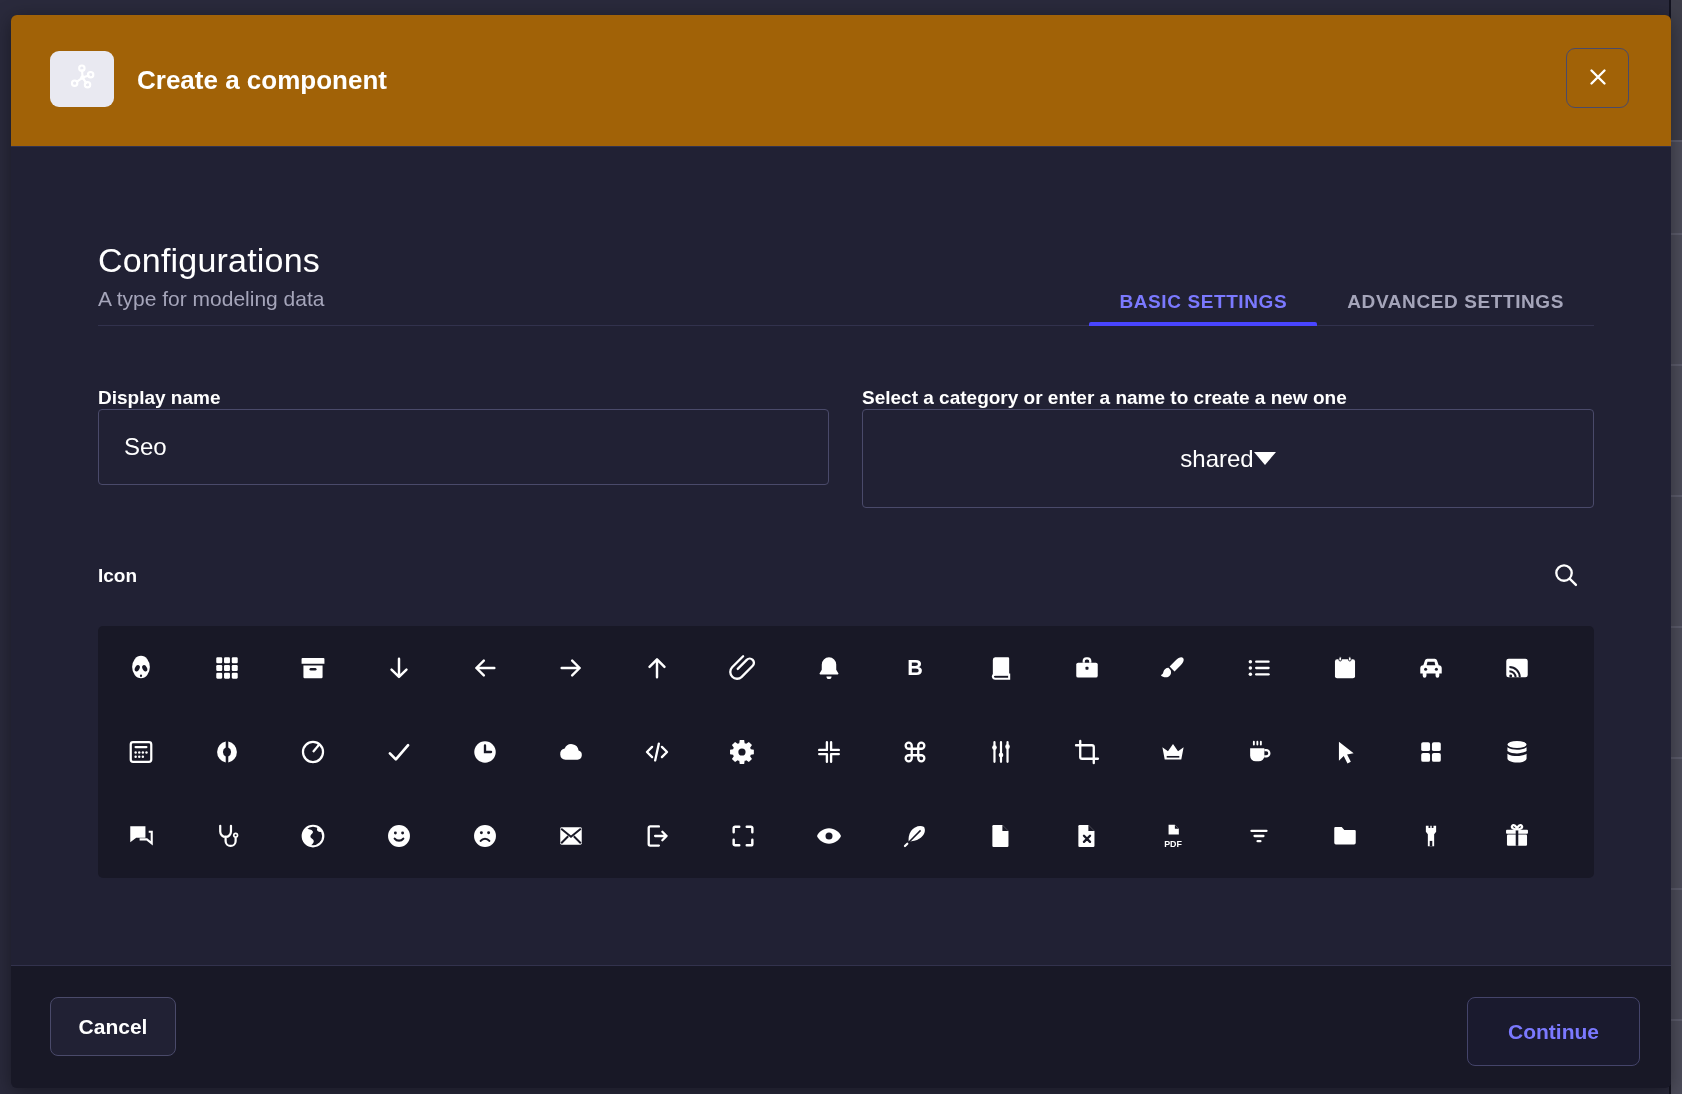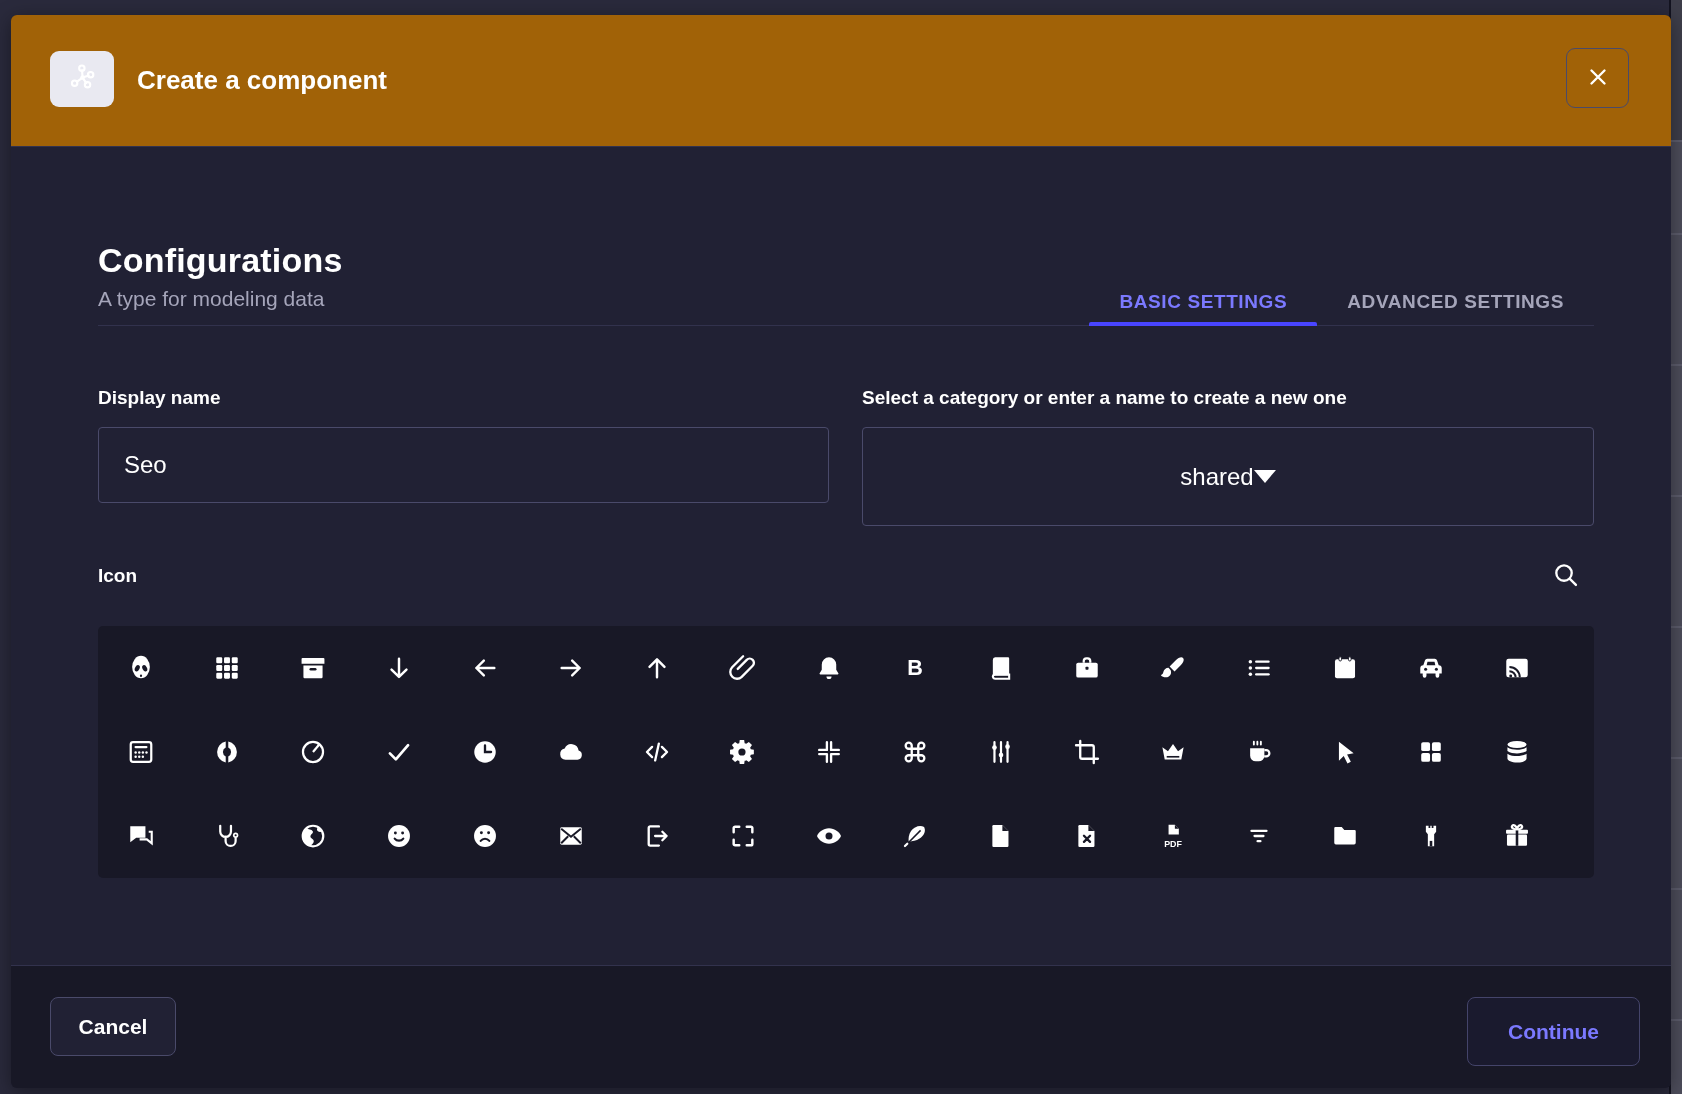--- a/index.html
+++ b/index.html
@@ -22,33 +22,33 @@
   .badge{position:absolute;left:39px;top:36px;width:64px;height:56px;
     background:#e9e9f1;border-radius:9px;display:flex;align-items:center;justify-content:center}
   .m-title{position:absolute;left:126px;top:0;height:131px;display:flex;align-items:center;
     font-size:26px;font-weight:700;color:#fff;margin:0}
   .close-btn{position:absolute;left:1555px;top:33px;width:63px;height:60px;border-radius:9px;
     border:1px solid #4a4a6a;background:transparent;display:flex;align-items:center;
     justify-content:center;cursor:pointer;padding:0}
 
   .section-head{position:absolute;left:87px;top:215px;width:1496px;height:95px;
     border-bottom:1px solid #32324d;display:flex;justify-content:space-between;align-items:flex-end}
-  .sec-title{margin:0;font-size:34px;font-weight:700;color:#fff;letter-spacing:.2px}
+  .sec-title{margin:0;font-size:34px;font-weight:400;color:#fff;letter-spacing:.2px}
   .sec-sub{margin:7px 0 14px;font-size:21px;color:#a5a5ba}
   .tabs{display:flex;height:47px}
   .tab{position:relative;display:flex;align-items:center;padding:0 30px;font-size:19px;
     font-weight:700;letter-spacing:.6px;color:#a5a5ba;cursor:pointer;white-space:nowrap}
   .tab.active{color:#7b79ff}
   .tab.active::after{content:"";position:absolute;left:0;right:0;bottom:-1px;height:4px;
     background:#4945ff;border-radius:2px 2px 0 0}
 
   .field{position:absolute;top:372px}
   .field.f1{left:87px;width:731px}
   .field.f2{left:851px;width:732px}
-  .f-label{display:block;font-size:19px;font-weight:700;color:#fff;margin-bottom:18px}
+  .f-label{display:block;font-size:19px;font-weight:700;color:#fff;margin-bottom:0}
   .text-input{width:100%;height:76px;box-sizing:border-box;background:transparent;
     border:1px solid #4a4a6a;border-radius:4px;color:#fff;font-size:24px;padding:0 25px;
     font-family:inherit;outline:none}
   .select{height:99px;box-sizing:border-box;border:1px solid #4a4a6a;border-radius:4px;
     display:flex;align-items:center;justify-content:center;padding:0 25px;cursor:pointer}
   .select-value{font-size:24px;color:#fff}
   .caret{width:0;height:0;border-left:11px solid transparent;border-right:11px solid transparent;
     border-top:13px solid #fff}
 
   .icon-head{position:absolute;left:87px;top:545px;width:1496px;display:flex;

